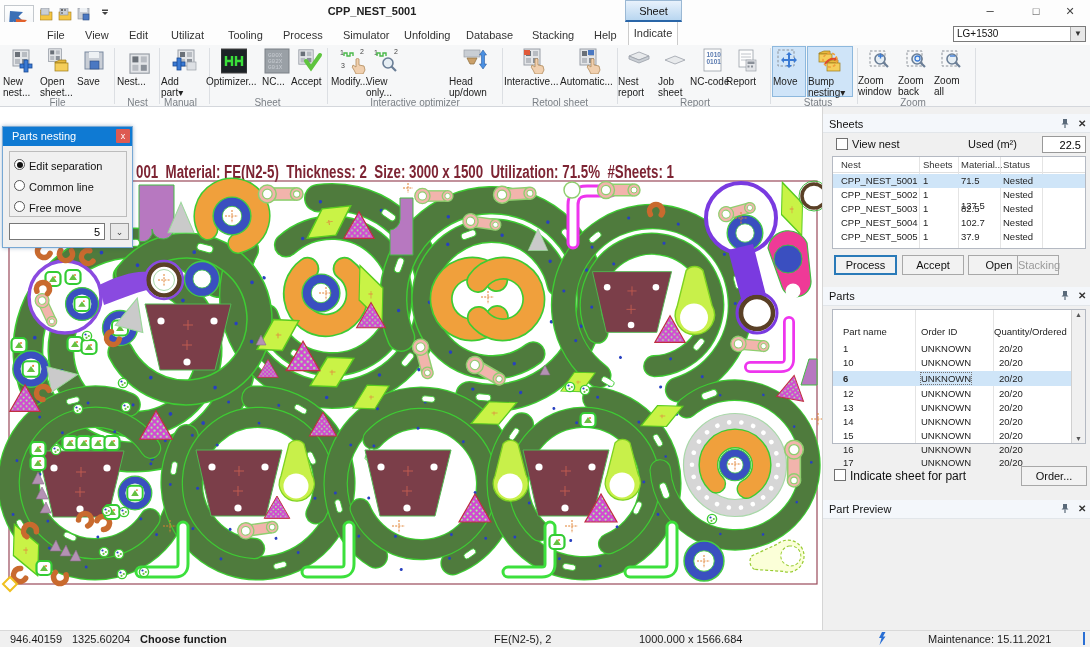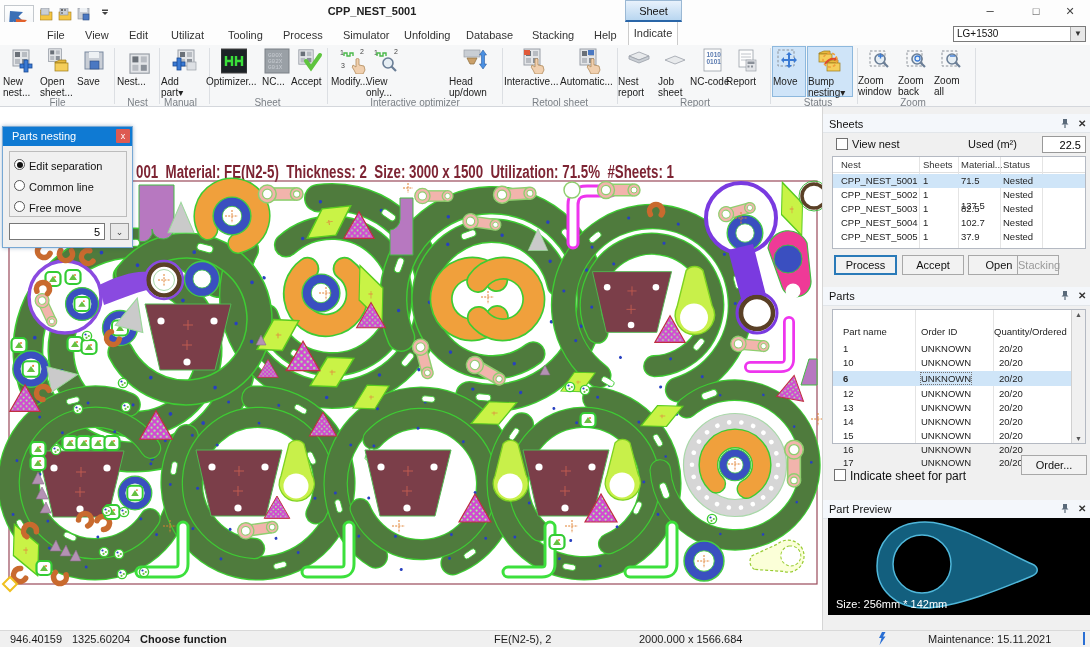--- a/index.html
+++ b/index.html
@@ -794,36 +794,29 @@
  <div style="position:absolute;left:10px;top:147px">17</div>
       <div style="position:absolute;left:88px;top:147px">UNKNOWN</div>
       <div style="position:absolute;left:166px;top:147px">20/20</div>
  <div style="position:absolute;right:0;top:0;width:14px;height:100%;background:#f0f0f0;border-left:1px solid #d0d0d0">
   <div style="position:absolute;top:1px;left:3px;font-size:7px;color:#555">▲</div>
   <div style="position:absolute;bottom:1px;left:3px;font-size:7px;color:#555">▼</div>
  </div>
 </div>
 <div class="chk" style="left:11px;top:362px"></div>
 <div class="abs" style="left:27px;top:362px;font-size:12px;color:#111">Indicate sheet for part</div>
-<div class="btn" style="left:198px;top:348px;width:66px">Order...</div>
+<div class="btn" style="left:198px;top:359px;width:66px">Order...</div>
 
 <div class="hdrbg" style="top:393px"></div>
     <div class="phead" style="top:396px">Part Preview</div>
 <div class="pico" style="left:238px;top:396px"><svg width="9" height="10">
         <path d="M2 1 h4 v4 l1.5 1.5 h-7 L2 5 Z" fill="#5a6a7a"></path>
         <line x1="4" y1="6.5" x2="4" y2="10" stroke="#5a6a7a" stroke-width="1.2"></line>
       </svg></div>
     <div class="pico" style="left:255px;top:396px;font-weight:bold">✕</div>
-<div class="abs" style="left:5px;top:411px;width:263px;height:97px;background:#000">
-<svg width="263" height="97" viewBox="0 0 263 97">
-<path d="M 97 4 C 62 4 49 28 49 48 C 49 72 68 90 96 90 C 128 90 180 68 204 58 C 211 55 211 49 204 46 C 178 35 130 4 97 4 Z" fill="#135f7e" stroke="#4fb7da" stroke-width="1.5"></path>
-<circle cx="94" cy="46" r="29" fill="#000" stroke="#4fb7da" stroke-width="1.5"></circle>
-<text x="8" y="90" font-size="11" fill="#fff">Size: 256mm * 142mm</text>
-</svg>
-</div>
 </div>
 
 <div class="abs dlg">
 <div class="dlgtit">Parts nesting</div>
     <div class="dlgx">x</div>
 <div class="grp"></div>
 <div class="radio" style="left:11px;top:32px"></div>
     <div class="abs" style="left:13.5px;top:34.5px;width:6px;height:6px;border-radius:50%;background:#111"></div>
 <div class="radio" style="left:11px;top:53px"></div>
 <div class="radio" style="left:11px;top:74px"></div>
@@ -832,19 +825,19 @@
 <div class="rlbl" style="left:26px;top:75px">Free move</div>
 <div class="abs" style="left:6px;top:96px;width:96px;height:17px;background:#fff;border:1px solid #777;font-size:11px;text-align:right;line-height:16px;padding-right:4px">5</div>
 <div class="spin" style="left:107px;top:96px;width:19px;height:17px;font-size:9px;line-height:16px">⌄</div>
 </div>
 
 <div class="abs sbar">
 <span class="sb" style="left:10px">946.40159</span>
 <span class="sb" style="left:72px">1325.60204</span>
 <span class="sb" style="left:140px;font-weight:bold">Choose function</span>
 <span class="sb" style="left:494px">FE(N2-5), 2</span>
-<span class="sb" style="left:639px">2000.000 x 1566.684</span>
+<span class="sb" style="left:639px">1000.000 x 1566.684</span>
 <span class="sb" style="left:877px;top:1px"><svg width="12" height="14">
         <path d="M5 0 l-3 6 h2.5 l-2 7 6-8.5 h-2.5 l2.5-4.5Z" fill="#2a6fd4"></path>
       </svg></span>
 <span class="sb" style="left:928px">Maintenance: 15.11.2021</span>
 <span class="sb" style="left:1083px;top:1px;width:2px;height:13px;background:#2a6fd4"></span>
 </div>
 
 </body></html>

